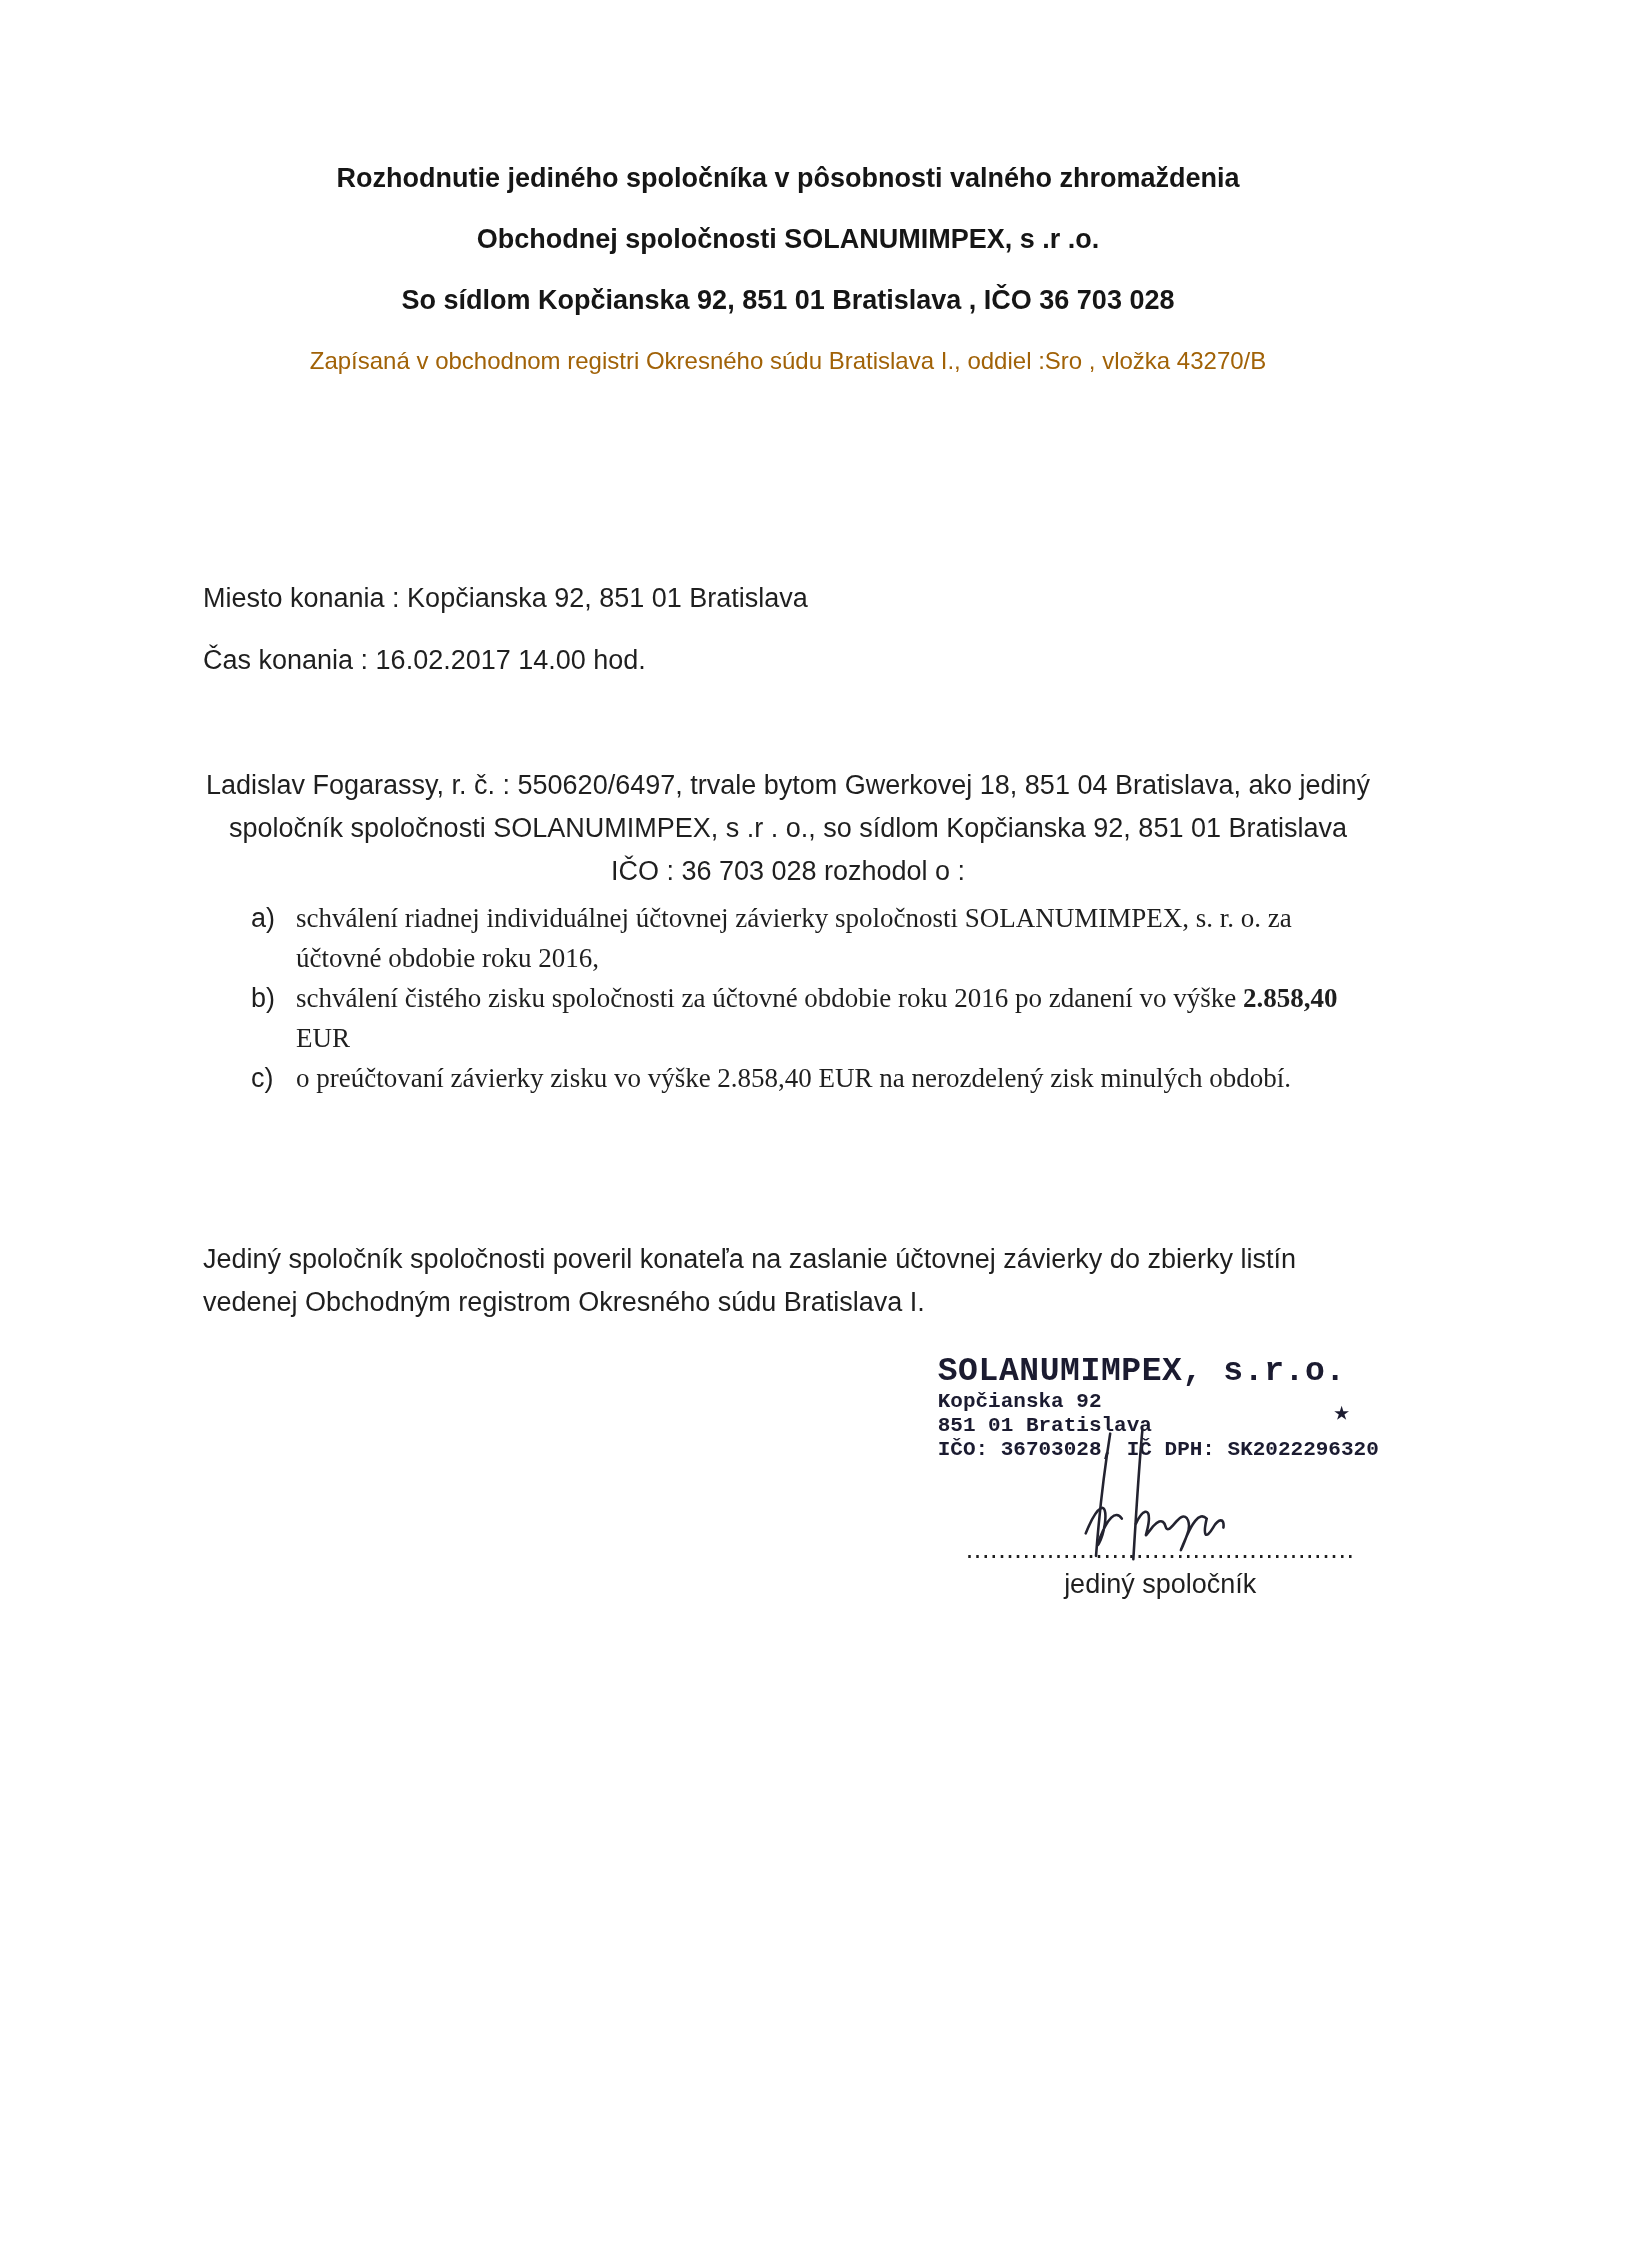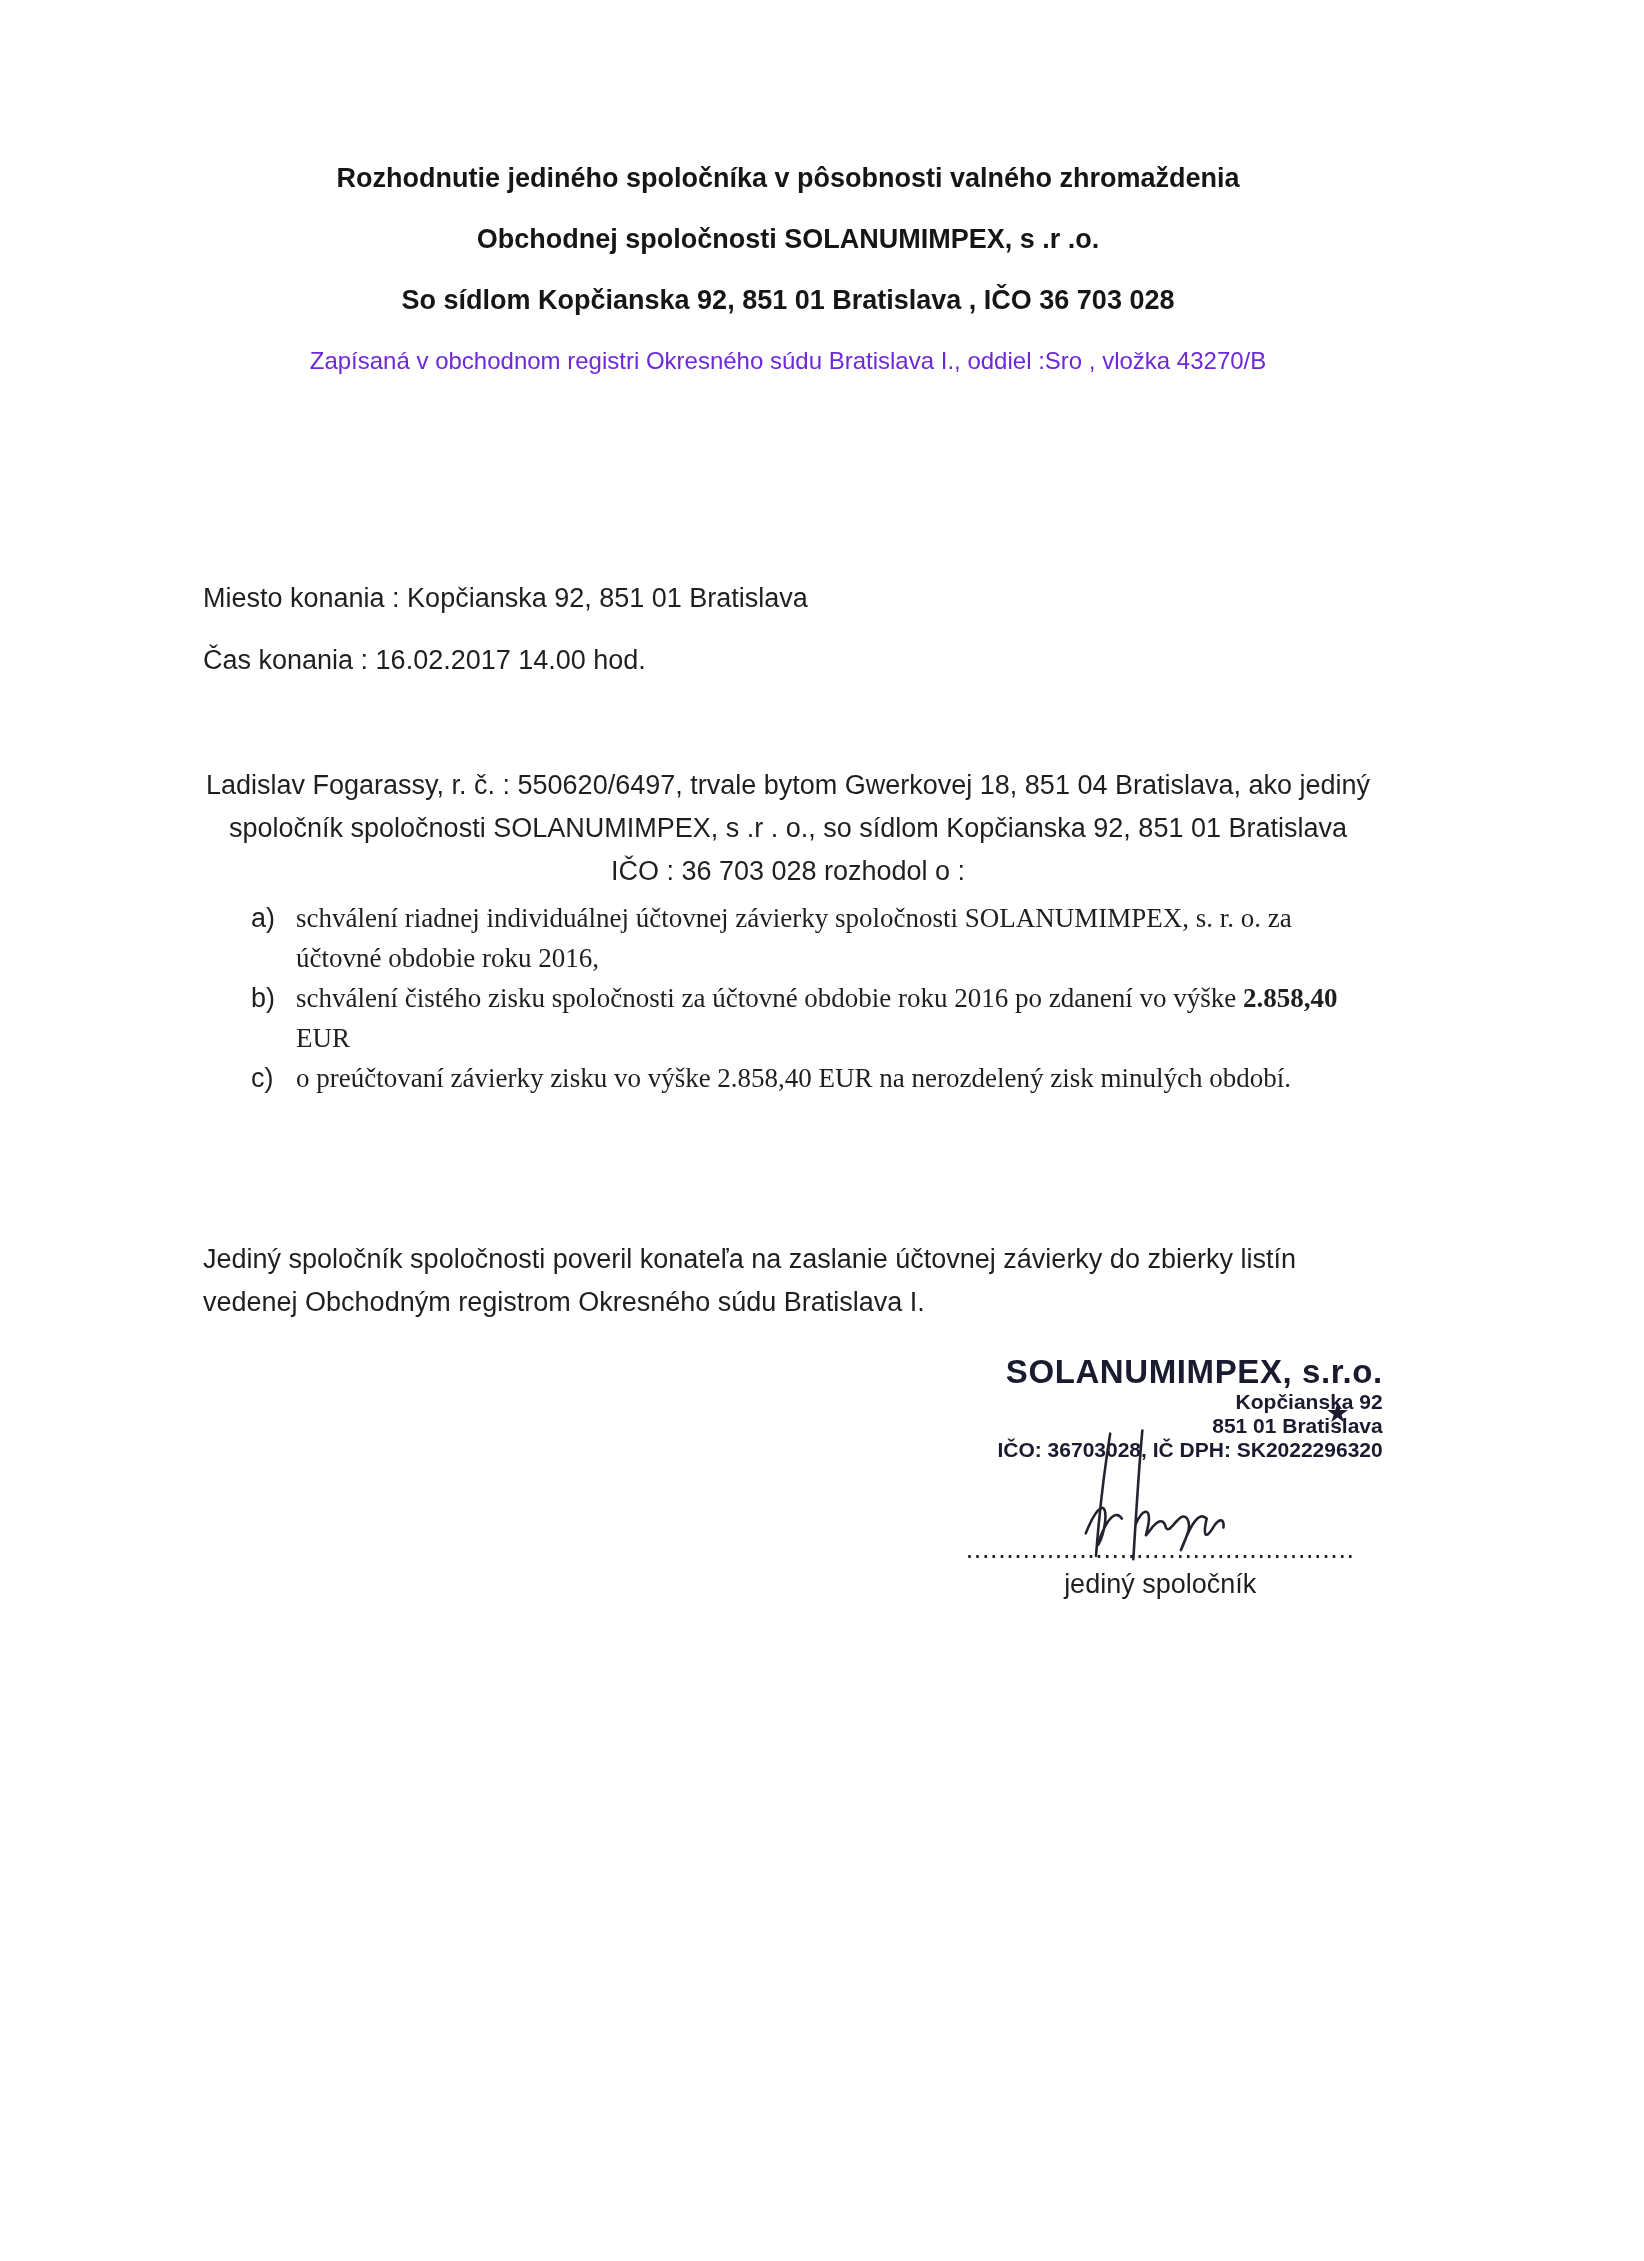--- a/index.html
+++ b/index.html
@@ -23,21 +23,21 @@
     font-size: 27px;
     font-weight: 700;
     line-height: 33px;
     margin-bottom: 28px;
     color: #161616;
   }
   .registration-line {
     font-size: 24px;
     font-weight: 400;
     line-height: 31px;
-    color: #6d28d9;
+    color: #a16207;
   }
   
   .meeting { margin-top: 201px; }
   .meeting-line {
     font-size: 27px;
     line-height: 43px;
   }
   .meeting-line + .meeting-line { margin-top: 18.7px; }
   
   .intro-paragraph {
@@ -73,21 +73,22 @@
     margin-top: 30px;
     margin-left: auto;
     margin-right: -9.7px;
     width: 445px;
     text-align: center;
     position: relative;
   }
   .stamp {
     position: relative;
     color: #1b1b30;
-    text-align: right;
+    text-align: left;
+    font-family: Liberation Mono, monospace;
   }
   .stamp-company {
     font-size: 33px;
     font-weight: 800;
     line-height: 36px;
     letter-spacing: 0.6px;
   }
   .stamp-line {
     font-size: 21px;
     font-weight: 700;

